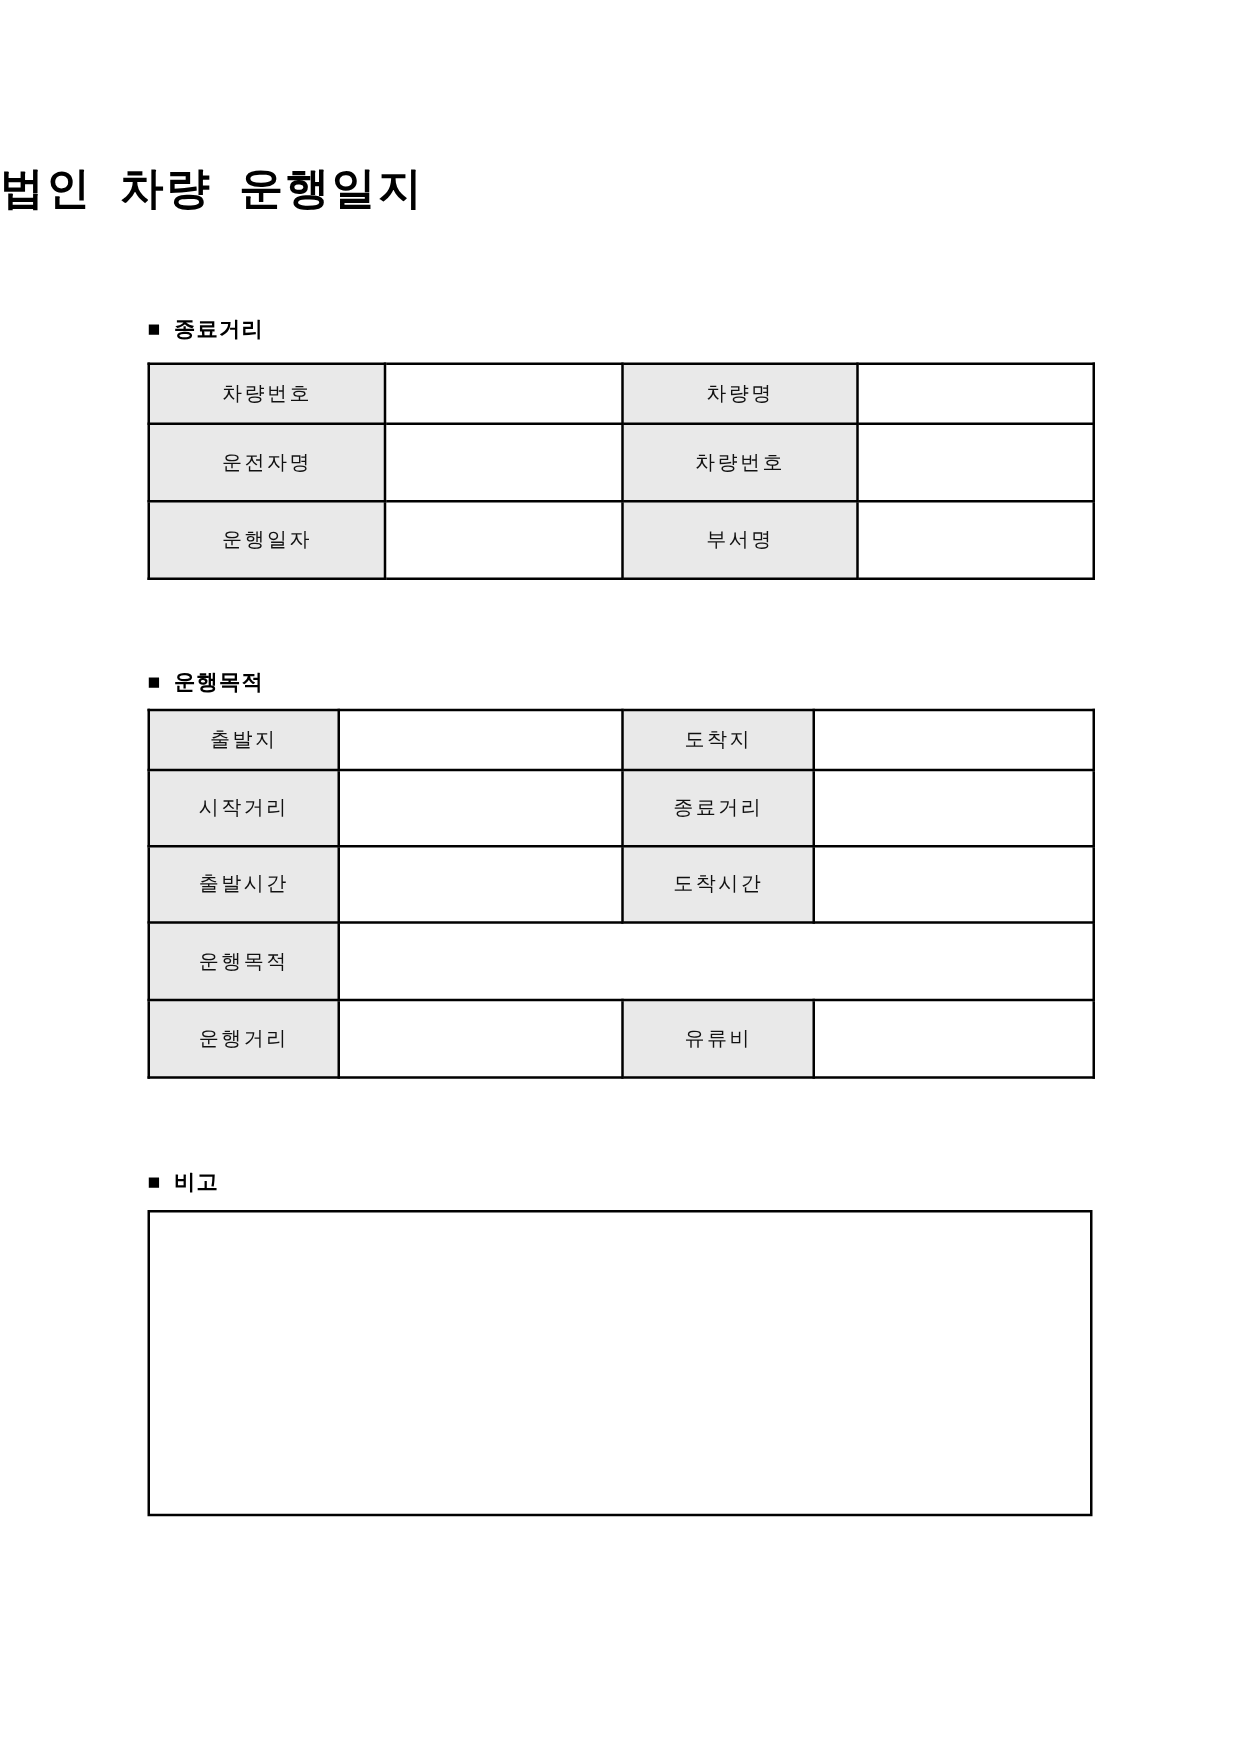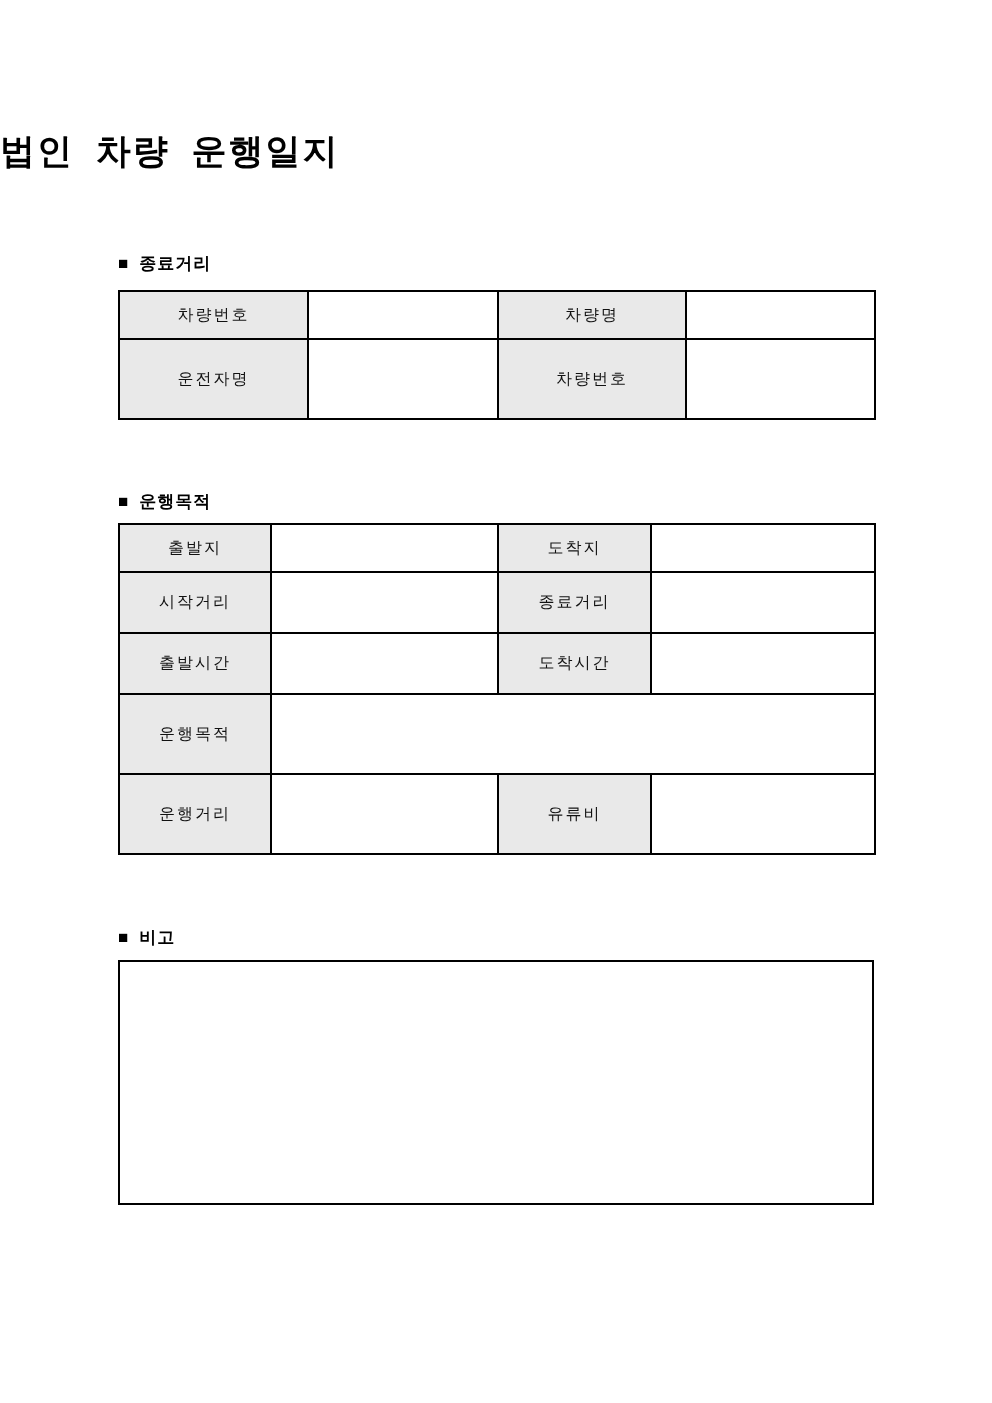--- a/index.html
+++ b/index.html
@@ -64,21 +64,21 @@
   td.label-cell{
     background:var(--label-bg);
     text-align:center;
     letter-spacing:2px;
     color:#111;
   }
   td.value-cell{
     background:#ffffff;
   }
   tr.row-first{height:48px;}
-  tr.row-std{height:80px;margin-top:18px;}
+  tr.row-std{height:62px;margin-top:18px;}
   tr.row-d2{height:61px;}
   .remarks-box{
     margin-top:11px;
     width:756px;
     height:245px;
     border:2px solid var(--border-color);
     background:#ffffff;
   }
 </style>
 </head>
@@ -106,20 +106,26 @@
         <tr class="row-first">
           <td class="label-cell">차량번호</td>
           <td class="value-cell"></td>
           <td class="label-cell">차량명</td>
           <td class="value-cell"></td>
         </tr>
         <tr class="row-std">
           <td class="label-cell">운전자명</td>
           <td class="value-cell"></td>
           <td class="label-cell">차량번호</td>
+          <td class="value-cell"></td>
+        </tr>
+        <tr class="row-std">
+          <td class="label-cell">운행일자</td>
+          <td class="value-cell"></td>
+          <td class="label-cell">부서명</td>
           <td class="value-cell"></td>
         </tr>
       </tbody>
     </table>
 
     <div class="section-heading sh-driving">
       <span class="bullet">■</span>
       <span>운행목적</span>
     </div>
 

